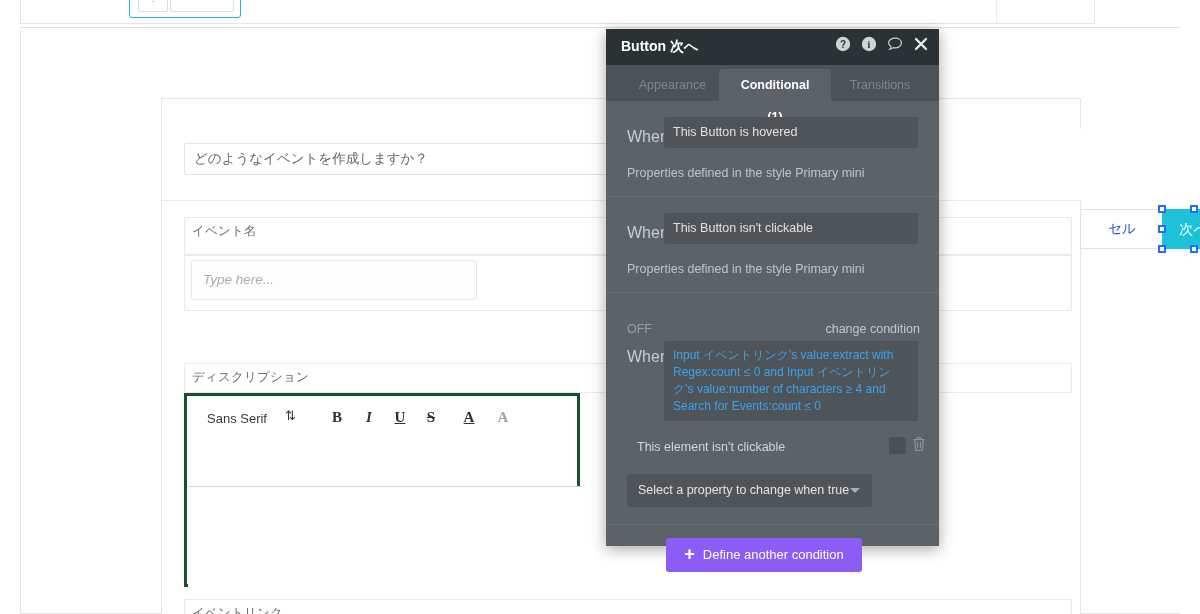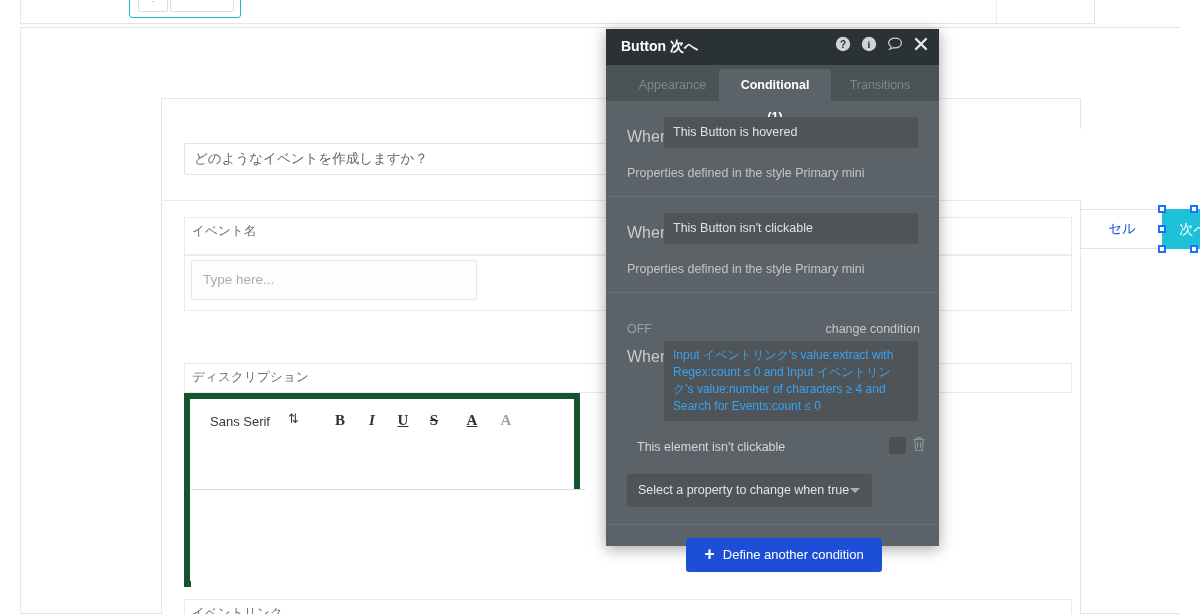--- a/index.html
+++ b/index.html
@@ -71,21 +71,21 @@
   }
 
   
   .g-name { top: 118px; height: 38px; }
   .g-name-row2 { top: 156px; height: 56px; }
 
   
   .g-desc { top: 264px; height: 30px; }
   .rte {
     position: absolute; left: 22px; top: 294px; width: 396px; height: 194px;
-    border: 6px solid #14532d; background: #fff;
+    border: 3px solid #14532d; background: #fff;
   }
   .rte-row { position: absolute; left: 0; width: 100%; height: 44px; }
   .rte-r1 { top: 2px; }
   .rte-r2 { top: 44px; }
   .rte-sep { position:absolute; left: 1px; top: 90px; width: 394px; height: 1px; background:#d7d9da; }
   .rte-font {
     position: absolute; left: 20px; top: 13px; font-size: 13px; color: #35393c;
     white-space: nowrap;
   }
   .rte-updown { position: absolute; left: 98px; top: 10px; font-size: 13px; color: #35393c; }
@@ -185,22 +185,22 @@
   .sel-prop {
     position: absolute; left: 21px; width: 245px; height: 33px;
     background: #4f5458; border-radius: 2px;
   }
   .sel-prop .t { position:absolute; left: 11px; top: 9px; font-size: 12.5px; color:#e0e4e6; }
   .caret { position:absolute; right: 12px; top: 14px; width:0;height:0;
     border-left: 5px solid transparent; border-right:5px solid transparent;
     border-top: 5px solid #a9afb3; }
 
   .btn-define {
-    position: absolute; left: 80px; width: 196px; height: 34px;
-    background: #1d4ed8; border-radius: 3px; text-align:center;
+    position: absolute; left: 60px; width: 196px; height: 34px;
+    background: #8b5cf6; border-radius: 3px; text-align:center;
     font-size: 13px; color:#ffffff; line-height: 34px;
   }
   .plus-ic { display:inline-block; vertical-align: -1px; margin-right: 8px;
              font-size: 18px; font-weight: bold; line-height: 0; }
 </style>
 </head>
 <body>
 
 <div id="stage">
 
@@ -221,21 +221,21 @@
     <div class="app-page">
 
       <div class="sec q-sec">
         <div class="q-input">どのようなイベントを作成しますか？</div>
       </div>
 
       <div class="field-group g-name">
         <div class="fg-label">イベント名</div>
       </div>
       <div class="field-group g-name-row2">
-        <div class="fg-inner-input" style="top:4px;">Type here...</div>
+        <div class="fg-inner-input" style="top:4px;font-style:italic;">Type here...</div>
       </div>
 
       <div class="field-group g-desc">
         <div class="fg-label">ディスクリプション</div>
       </div>
 
       <div class="rte">
         <div class="rte-row rte-r1">
           <div class="rte-font">Sans Serif</div>
           <div class="rte-updown">⇅</div>

